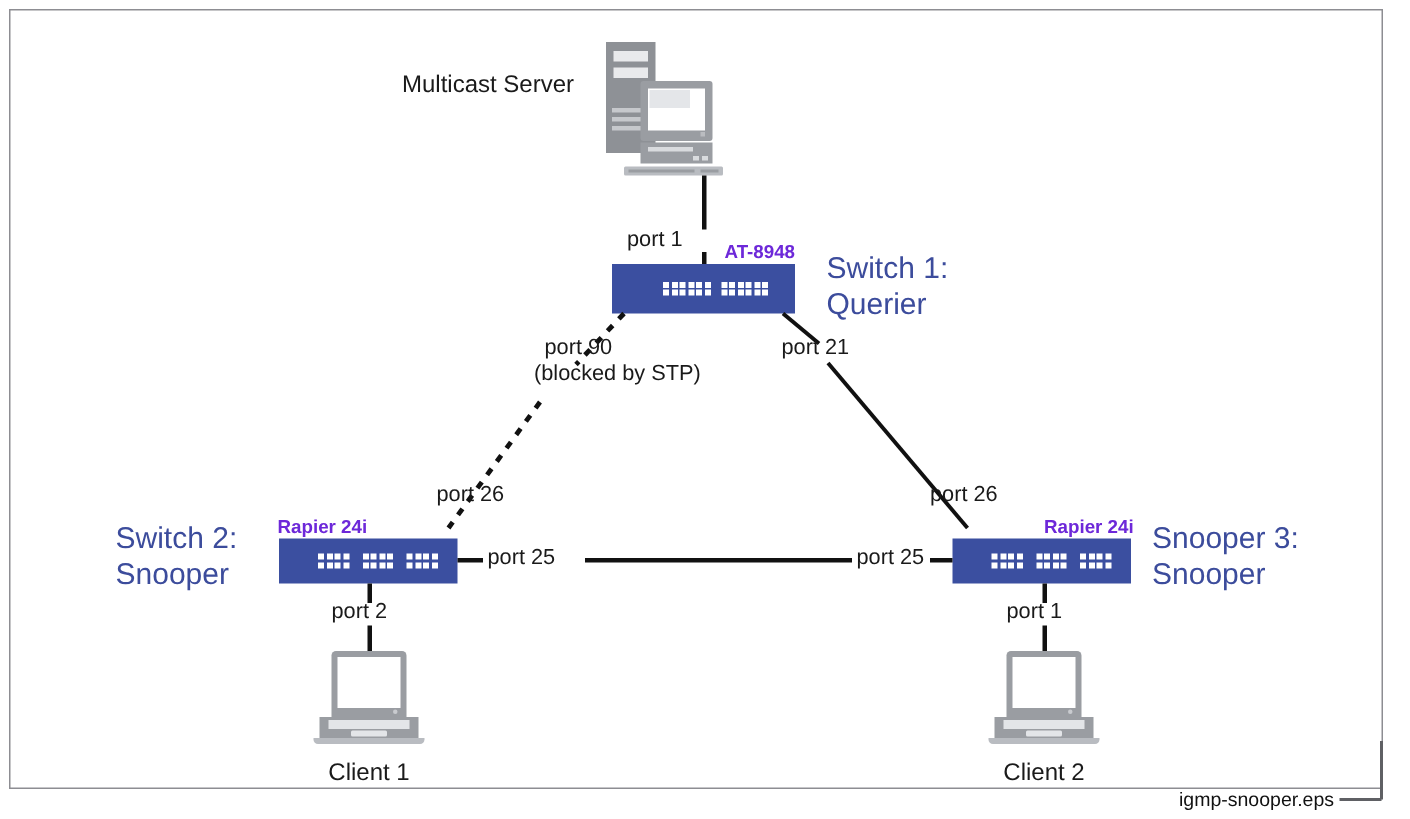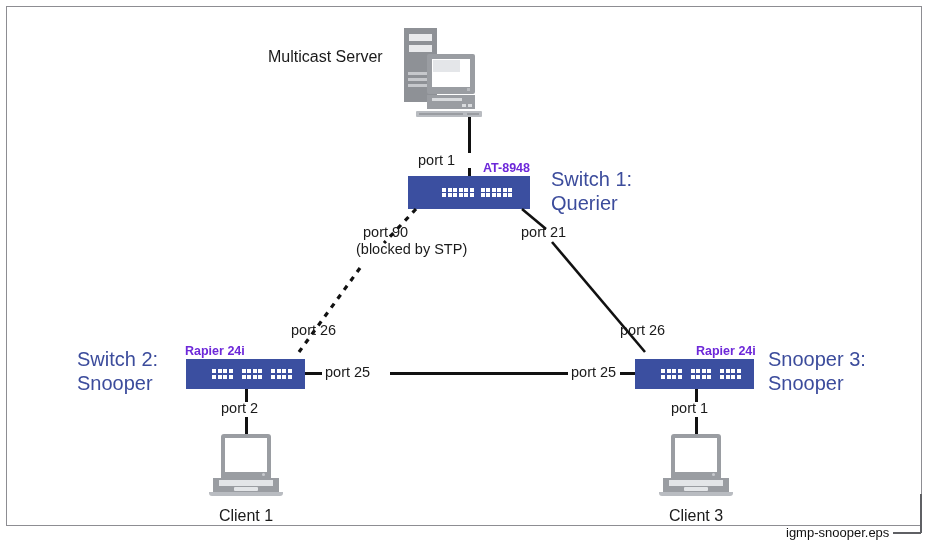--- a/index.html
+++ b/index.html
@@ -394,19 +394,19 @@
 
   <div class="laptop" style="left:659px; top:434px; width:74px; height:64px;">
     <div class="lt-lid" style="left:12px; top:0px; width:50px; height:44px;"></div>
     <div class="lt-screen" style="left:16px; top:4px; width:42px; height:34px;"></div>
     <div class="lt-hinge-dot" style="left:53px; top:39px; width:3px; height:3px;"></div>
     <div class="lt-base" style="left:4px; top:44px; width:66px; height:14px;"></div>
     <div class="lt-keys" style="left:10px; top:46px; width:54px; height:6px;"></div>
     <div class="lt-pad" style="left:25px; top:53px; width:24px; height:4px;"></div>
     <div class="lt-foot" style="left:0px; top:58px; width:74px; height:4px;"></div>
   </div>
-  <div class="lbl center" style="left:696px; top:507px; font-size:16px;">Client 3</div>
+  <div class="lbl center" style="left:696px; top:507px; font-size:16px;">Client 2</div>
 
   <div id="caption" style="left:786px; top:525px;">igmp-snooper.eps</div>
   <div class="cap-line-h" style="left:893px; top:532px; width:28px;"></div>
   <div class="cap-line-v" style="left:920px; top:494px; height:39px;"></div>
 
 </div>
 
 </body></html>

